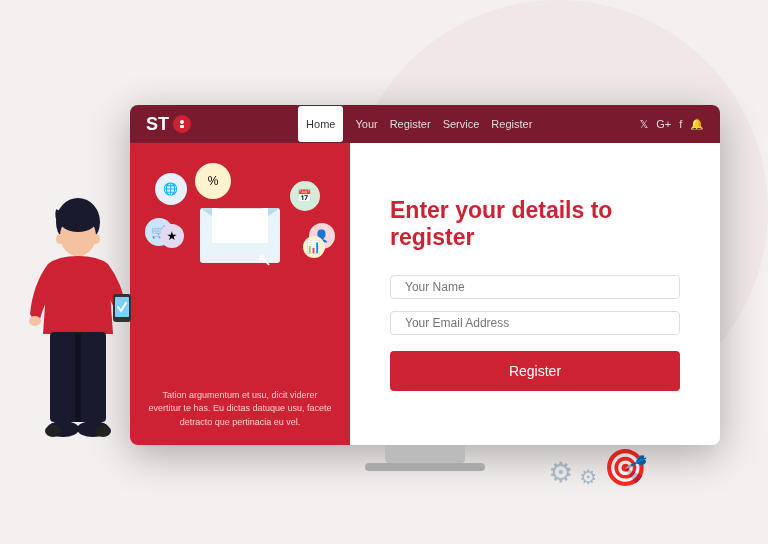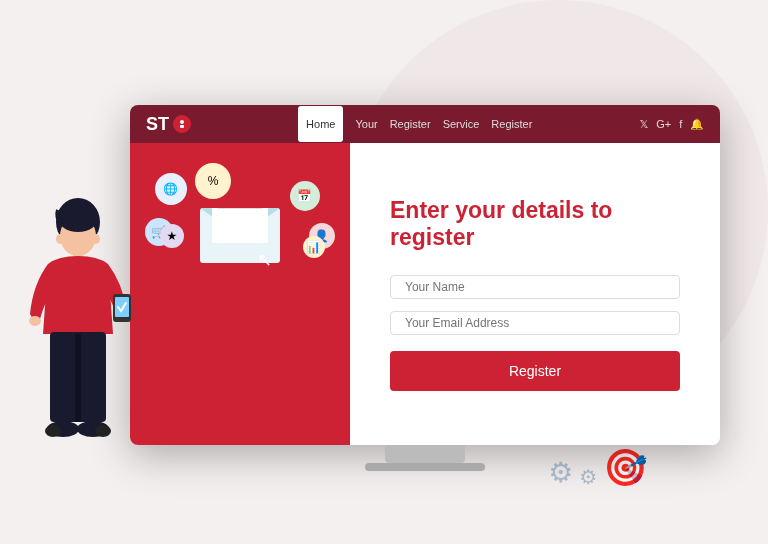--- a/index.html
+++ b/index.html
@@ -377,20 +377,21 @@
           <div class="envelope-main">
             <div class="envelope-body">
               <div class="envelope-flap"></div>
               <div class="envelope-paper"></div>
             </div>
             <div class="cursor-icon">↖</div>
           </div>
         </div>
 
         <div class="left-panel-text">
+          <div class="register-desc">Tation argumentum et usu, dicit viderer evertitur te has. Eu dictas datuque usu, facete detracto que pertinacia eu vel.</div>
         </div>
       </div>
 
       <div class="right-panel">
         <div class="form-title">Enter your details to register</div>
         <input class="form-input" type="text" placeholder="Your Name" style="">
         <input class="form-input" type="email" placeholder="Your Email Address" style="">
         <button class="register-btn">Register</button>
       </div>
 

